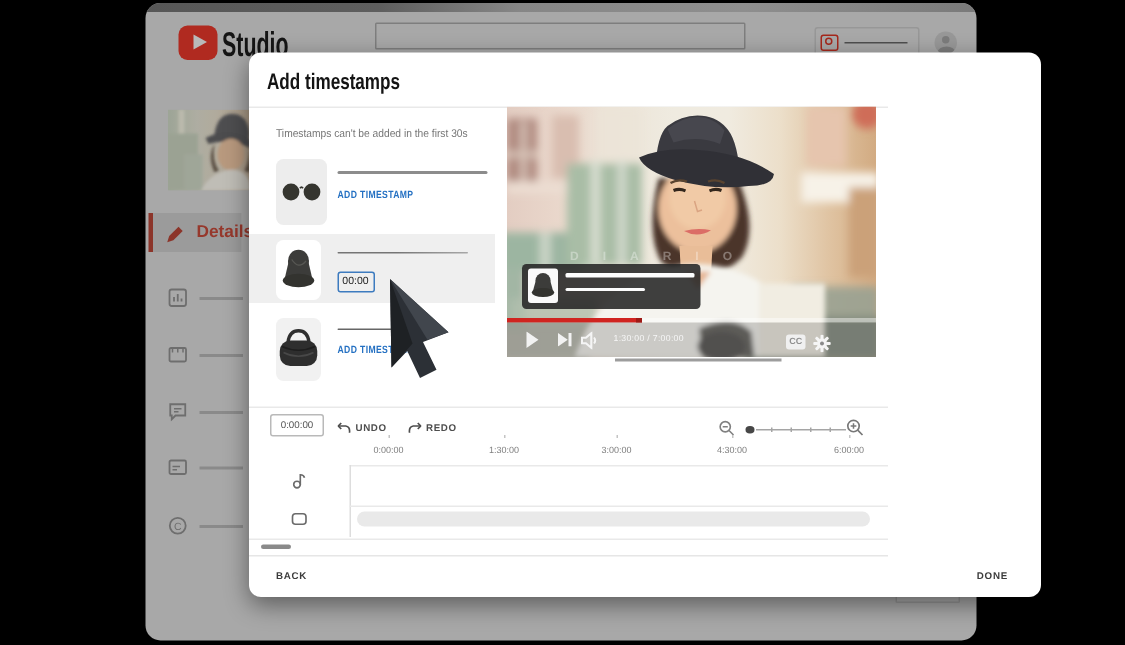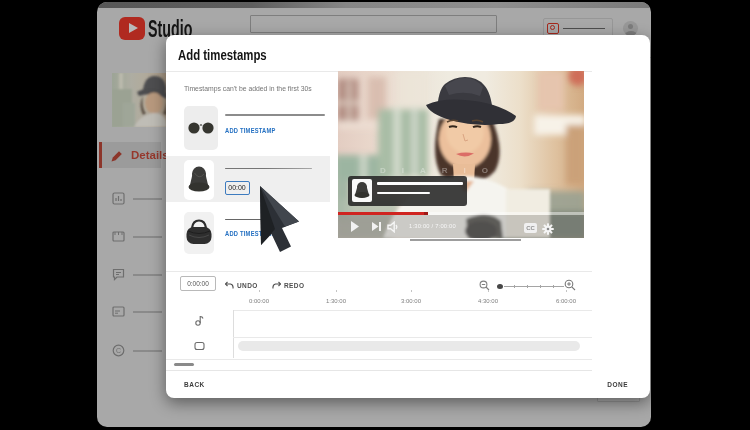--- a/index.html
+++ b/index.html
@@ -31,21 +31,21 @@
   .micon{left:15px;width:13px;height:13px;color:#6e6e6e;}
   .mline{left:36px;width:29px;height:1.6px;background:#8a8a8a;}
   
   #rstrip{left:500px;top:97px;width:40px;height:121px;overflow:hidden;}
   .pbox{left:500px;width:41px;height:36px;border:1px solid #969696;background:#acacac;border-radius:1px;}
   .pencil{position:absolute;left:15px;top:12px;width:11px;height:11px;}
   #copyic{left:521px;top:232px;width:8px;height:10px;border:1.2px solid #7e7e7e;border-radius:1px;}
   #copyic:after{content:"";position:absolute;left:2.4px;top:-3.4px;width:8px;height:10px;border-top:1.2px solid #7e7e7e;border-right:1.2px solid #7e7e7e;}
   
   #modal{left:166px;top:35px;width:484px;height:363px;background:#fff;border-radius:8px;
-         box-shadow:0 5px 16px rgba(0,0,0,0.45);overflow:hidden;}
+         box-shadow:0 5px 16px rgba(0,0,0,0.45);overflow:hidden;padding-left:44px;}
   #mtitle{left:12px;top:11px;font-size:15px;font-weight:bold;color:#141414;
     transform:scaleX(0.76);transform-origin:0 0;}
   .hline{background:#e9e9e9;height:1px;}
   #note{left:18px;top:49px;font-size:7.5px;color:#757575;transform:scaleX(0.91);transform-origin:0 0;}
   .thumb{border-radius:5px;}
   .prline{height:1.6px;border-radius:1px;}
   .addts{font-size:7px;font-weight:bold;color:#2470c2;letter-spacing:0.3px;
     transform:scaleX(0.82);transform-origin:0 0;}
   #row2hl{left:0;top:121px;width:164px;height:46px;background:#efefef;}
   #tsinput{left:58.5px;top:146px;width:23px;height:12px;border:1.2px solid #3d7bbf;border-radius:2px;

